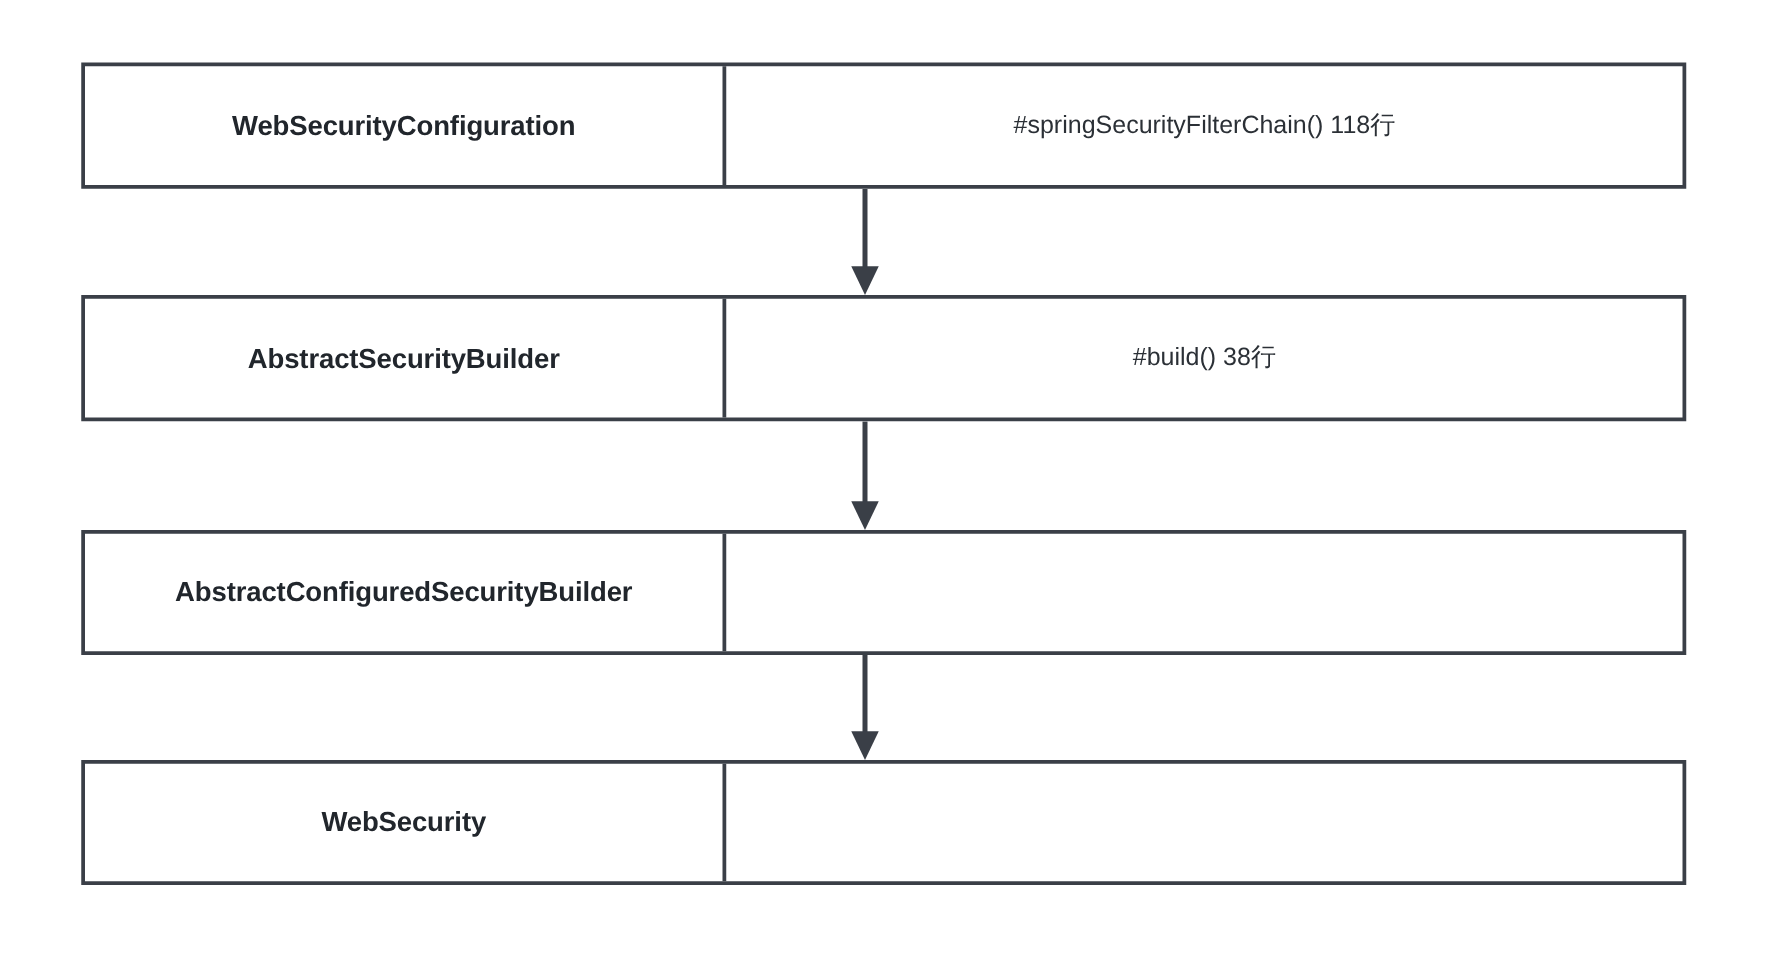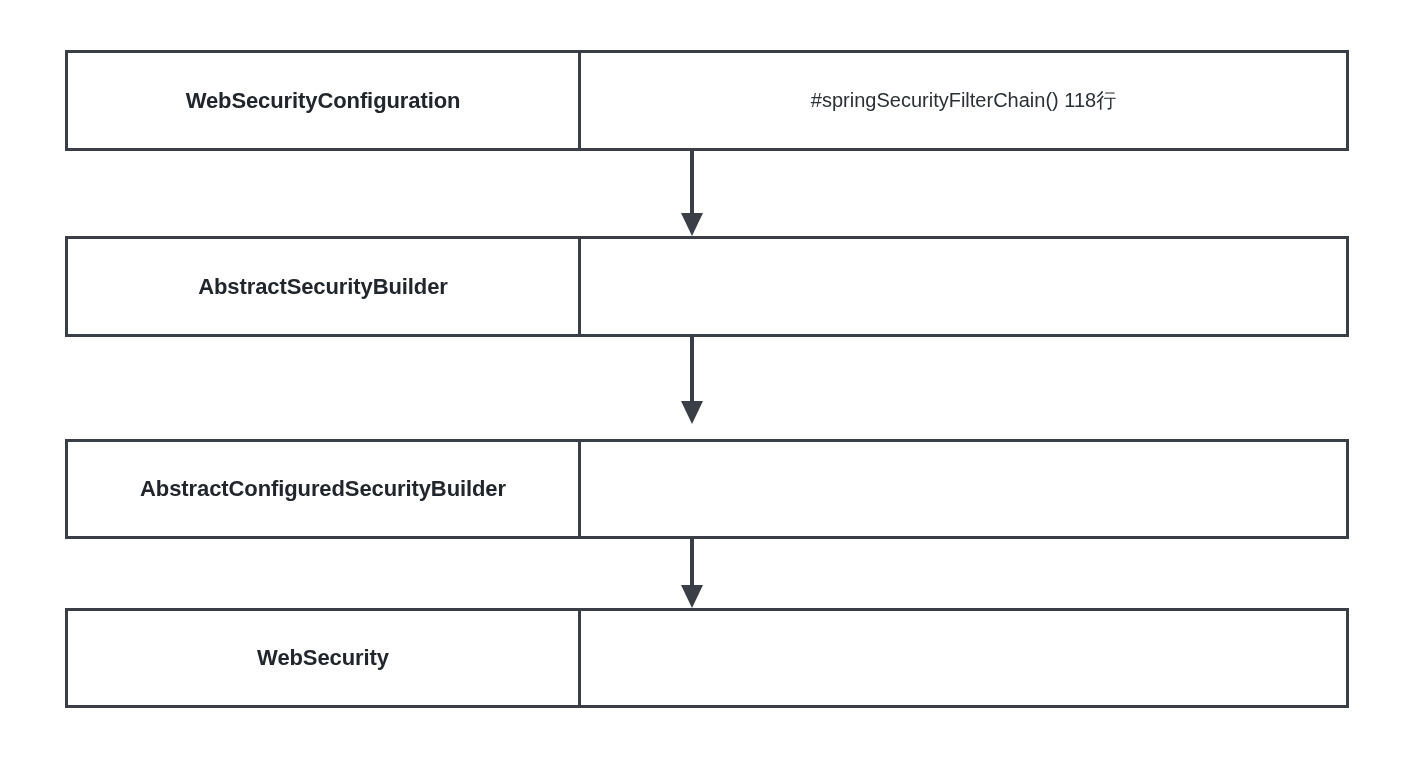--- a/index.html
+++ b/index.html
@@ -108,23 +108,26 @@
     </div>
     <div class="cell-method">
       <span class="method-label">#springSecurityFilterChain() 118行</span>
     </div>
   </div>
 
   <div class="flow-row" style="top:236px; height:101px;">
     <div class="cell-class">
       <span class="class-label">AbstractSecurityBuilder</span>
     </div>
+    <div class="cell-method">
+      <span class="method-label">#build() 38行</span>
+    </div>
   </div>
 
-  <div class="flow-row" style="top:439px; height:100px;">
+  <div class="flow-row" style="top:424px; height:100px;">
     <div class="cell-class">
       <span class="class-label">AbstractConfiguredSecurityBuilder</span>
     </div>
   </div>
 
   <div class="flow-row" style="top:608px; height:100px;gap:24px;">
     <div class="cell-class">
       <span class="class-label">WebSecurity</span>
     </div>
   </div>

